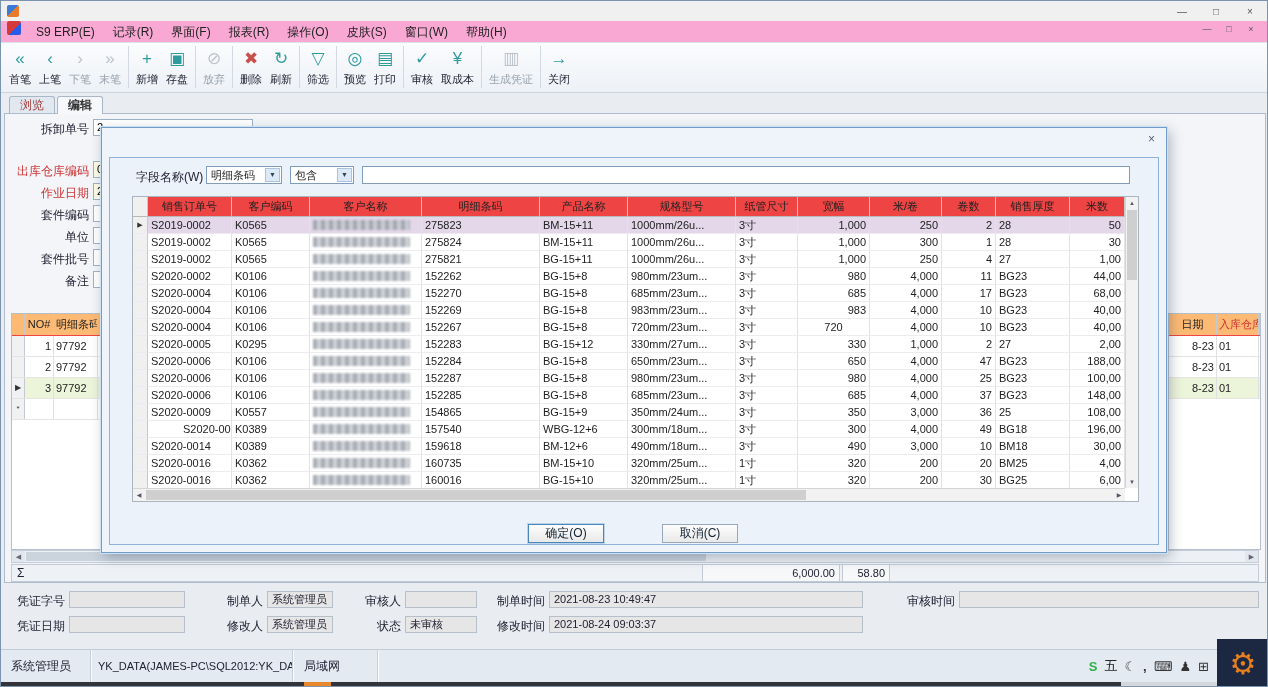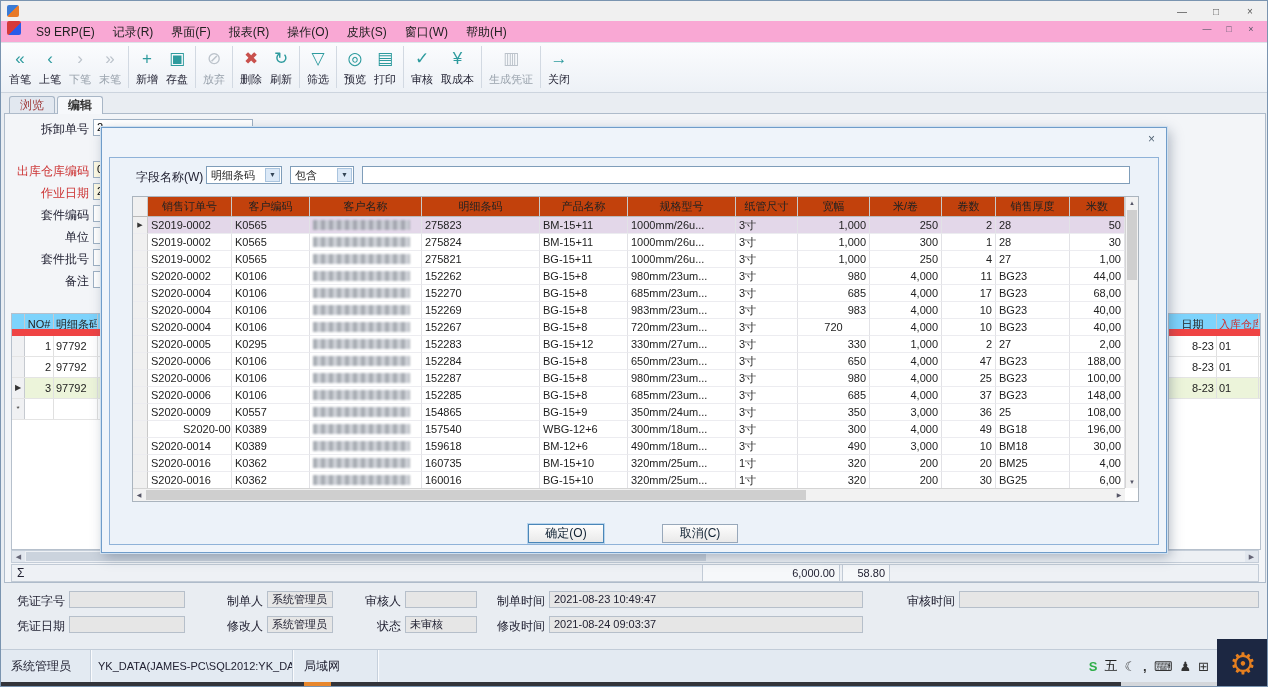--- a/index.html
+++ b/index.html
@@ -40,21 +40,21 @@
   
   .flabel{position:absolute;left:4px;width:84px;text-align:right;font-size:12px;color:#223;z-index:3;white-space:nowrap}
   .flabel.req{color:#c33}
   .finput{position:absolute;left:92px;width:160px;height:17px;border:1px solid #9fb1c4;background:#fff;font-size:11px;line-height:15px;padding:0 3px;z-index:3;overflow:hidden;white-space:nowrap}
   .finput.req{background:#fffbe4}
 
   
   #mg-left{position:absolute;left:10px;top:312px;width:90px;height:237px;background:#fff;border:1px solid #b6c0cc;overflow:hidden;z-index:3;font-size:11px}
   #mg-right{position:absolute;left:1167px;top:312px;width:93px;height:237px;background:#fff;border:1px solid #b6c0cc;overflow:hidden;z-index:3;font-size:11px}
   .mgrow{display:flex;height:21px;border-bottom:1px solid #e4e4e4;background:#fff}
-  .mgrow.mghead{height:22px;background:#7dd3fc;border-bottom:7px solid #ef4444}
+  .mgrow.mghead{height:22px;background:#fdba74;border-bottom:1px solid #ef4444}
   .mgrow.hl{background:#ecf4da}
   .mgcell{border-right:1px solid #e0e0e0;padding:0 2px;line-height:20px;overflow:hidden;white-space:nowrap;flex-shrink:0;color:#222}
   .mghead .mgcell{border-right:1px solid #c6cad0;text-align:center;line-height:21px}
   .mgcell.redh{color:#c33}
   .mgcell.num{text-align:right}
   .mgcell.selc{background:#f0f1f3;border-right:1px solid #c6cad0;font-size:8px;text-align:center;color:#333;padding:0}
 
   
   #main-hscroll{position:absolute;left:10px;top:549px;width:1248px;height:13px;background:#edf0f4;border:1px solid #c4cdd8;z-index:3}
   .sc-arrow{position:absolute;top:0;width:13px;height:11px;font-size:7px;text-align:center;line-height:11px;color:#667;background:#e2e7ee}
@@ -101,21 +101,21 @@
   .dlg-title{height:22px;background:linear-gradient(#fbfdff,#e1ebf7);border-bottom:1px solid #ccdcee;font-size:12px;color:#334;line-height:22px;padding-left:11px}
   .dlg-close{position:absolute;top:4px;right:6px;width:17px;height:15px;text-align:center;line-height:14px;font-size:12px;color:#567}
   .dlg-panel{position:absolute;left:7px;right:7px;top:29px;bottom:7px;border:1px solid #8fb2d8;background:#ecf2f9}
   .flt-label{position:absolute;left:26px;top:11px;font-size:12px;color:#223}
   .combo{position:absolute;top:8px;height:18px;background:#fff;border:1px solid #7f9db9;font-size:11px;line-height:16px;padding-left:4px;color:#222}
   .combo.c1{left:96px;width:76px}
   .combo.c2{left:180px;width:64px}
   .cmb-arrow{position:absolute;right:1px;top:1px;width:15px;height:14px;background:#dce9f7;border:1px solid #aac4de;color:#345;font-size:7px;text-align:center;line-height:12px}
   .flt-input{position:absolute;left:252px;top:8px;right:28px;height:18px;background:#fff;border:1px solid #7f9db9;font-size:11px;line-height:16px;padding:0 3px}
   .dgrid{position:absolute;left:22px;top:38px;width:1007px;height:306px;border:1px solid #aab4be;background:#fff;overflow:hidden}
-  .dg-head{display:flex;height:20px;background:#c2410c}
+  .dg-head{display:flex;height:20px;background:#ef4444}
   .dg-hcell{border-right:1px solid #c9c9c9;border-bottom:1px solid #b9b9b9;font-size:11px;text-align:center;line-height:19px;color:#222;overflow:hidden;white-space:nowrap;flex-shrink:0}
   .dg-hcell.sel{width:15px;background:#f0f0f0}
   .dg-row{display:flex;height:17px;background:#fff}
   .dg-row.selected{background:#e3d7e9}
   .dg-cell{border-right:1px solid #e2e2e6;border-bottom:1px solid #ececf0;font-size:11px;line-height:16px;padding:0 3px;overflow:hidden;white-space:nowrap;flex-shrink:0;color:#222}
   .dg-cell.sel{width:15px;background:#f0f0f0;border-right:1px solid #c9c9c9;font-size:7px;text-align:center;padding:0;color:#333}
   .dg-cell.num{text-align:right}
   .blurname{width:92%;height:10px;margin-top:3px;background:repeating-linear-gradient(90deg,#9aa0a8 0 4px,#c6cad0 4px 8px);filter:blur(1.1px);opacity:.85}
   .dg-vscroll{position:absolute;right:0;top:0;bottom:13px;width:13px;background:#f2f2f2;border-left:1px solid #d4d4d4}
   .vs-arrow{position:absolute;left:0;width:12px;height:12px;font-size:6px;text-align:center;line-height:12px;color:#556}

